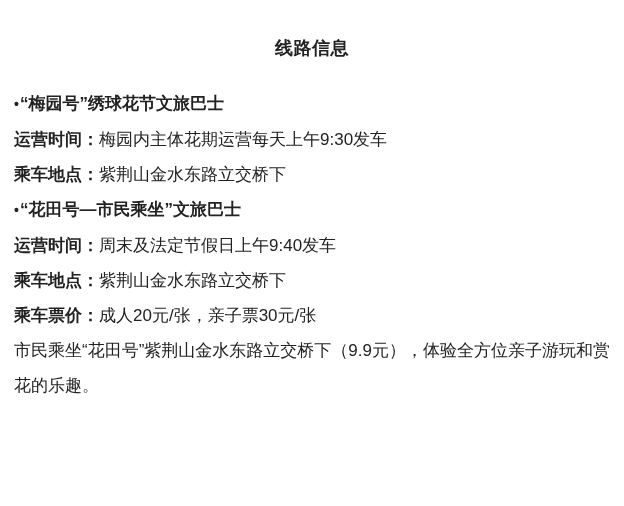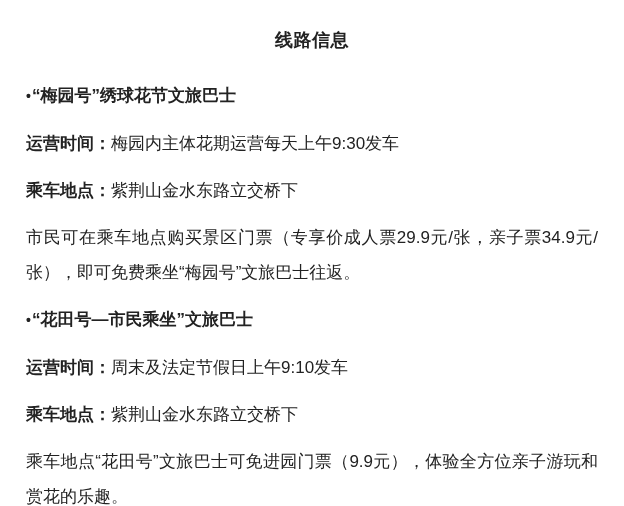--- a/index.html
+++ b/index.html
@@ -11,32 +11,32 @@
     width: 624px;
     height: 506px;
     font-family: "Liberation Sans", sans-serif;
     color: #222222;
     overflow: hidden;
   }
   .doc {
     box-sizing: border-box;
     width: 624px;
     height: 480px;
-    padding: 23px 14px 15px 14px;
+    padding: 31px 14px 15px 14px;
   }
   .doc-title {
     margin: 0 0 20px 0;
     font-size: 18px;
     line-height: 35px;
     font-weight: bold;
     text-align: center;
     letter-spacing: 0.5px;
   }
   p.line {
-    margin: 12px;
+    margin: 0;
     font-size: 17px;
     line-height: 35px;
     text-align: justify;
   }
   .route-heading {
     font-weight: bold;
   }
   .bullet {
     font-size: 14px;
     margin-right: 1px;
@@ -54,27 +54,27 @@
   <h1 class="doc-title">线路信息</h1>
 
   <div>
     <p class="line route-heading"><span class="bullet">•</span><span>“梅园号”绣球花节文旅巴士</span></p>
 
     <p class="line"><strong class="field-label">运营时间：</strong><span>梅园内主体花期运营每天上午9:30发车</span></p>
 
     <p class="line"><strong class="field-label">乘车地点：</strong><span>紫荆山金水东路立交桥下</span></p>
 
 
-    <p class="line">市民可在乘车地点购买景区门票（专享价成人票29.9元/张，亲子票34.9元/张），即可免费乘坐“梅园号”文旅巴士往返。</p>
   </div>
 
   <div>
     <p class="line route-heading"><span class="bullet">•</span><span>“花田号—市民乘坐”文旅巴士</span></p>
 
-    <p class="line"><strong class="field-label">运营时间：</strong><span>周末及法定节假日上午9:10发车</span></p>
+    <p class="line"><strong class="field-label">运营时间：</strong><span>周末及法定节假日上午9:40发车</span></p>
 
     <p class="line"><strong class="field-label">乘车地点：</strong><span>紫荆山金水东路立交桥下</span></p>
 
+    <p class="line"><strong class="field-label">乘车票价：</strong><span>成人20元/张，亲子票30元/张</span></p>
 
-    <p class="line">乘车地点“花田号”文旅巴士可免进园门票（9.9元），体验全方位亲子游玩和赏花的乐趣。</p>
+    <p class="line">市民乘坐“花田号”紫荆山金水东路立交桥下（9.9元），体验全方位亲子游玩和赏花的乐趣。</p>
   </div>
 
 </div>
 
 </body></html>

